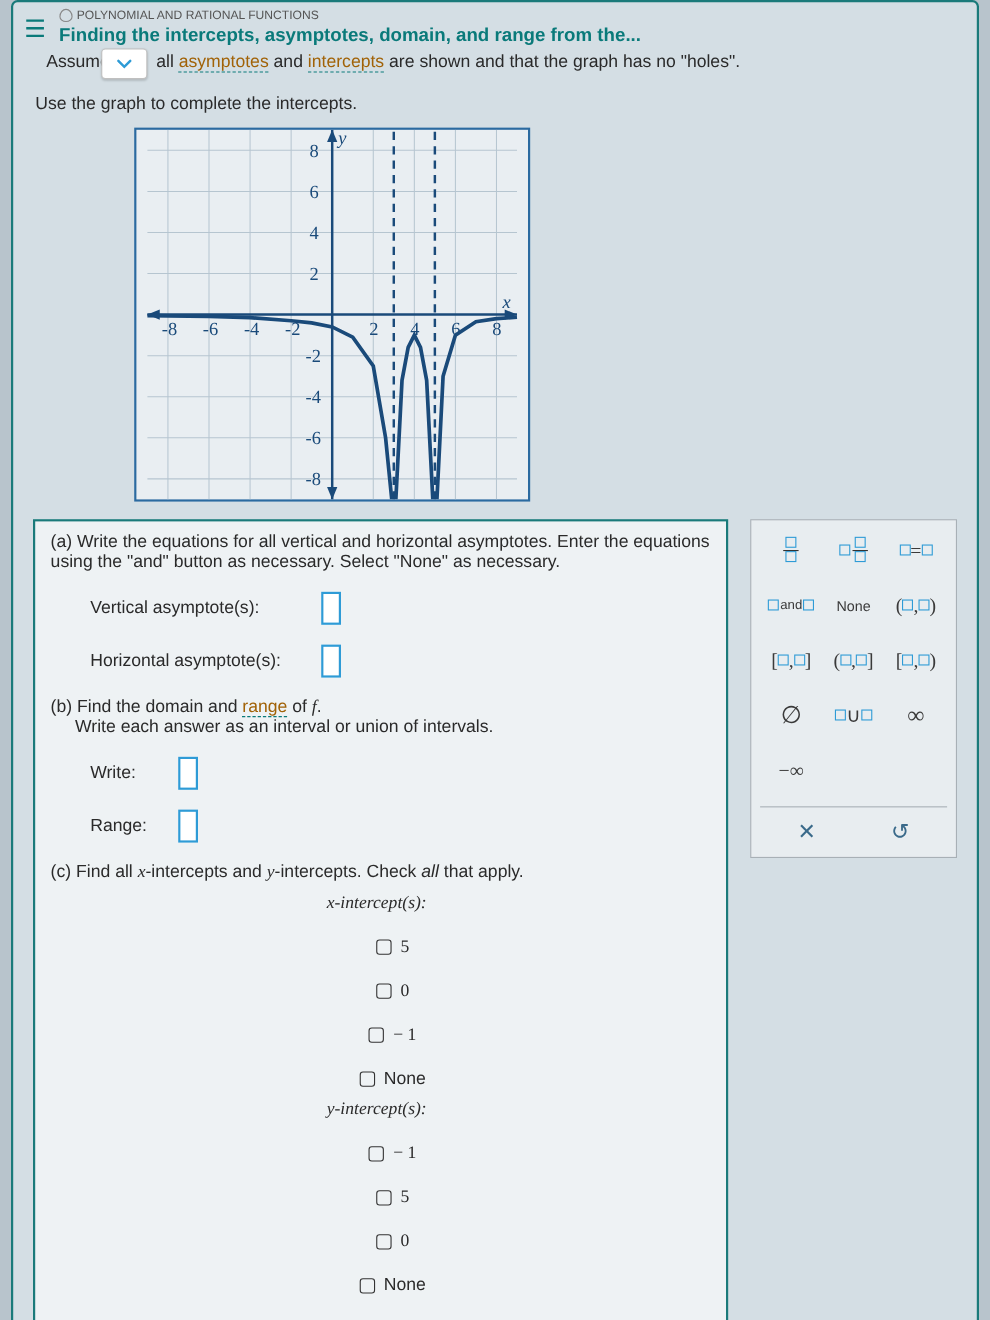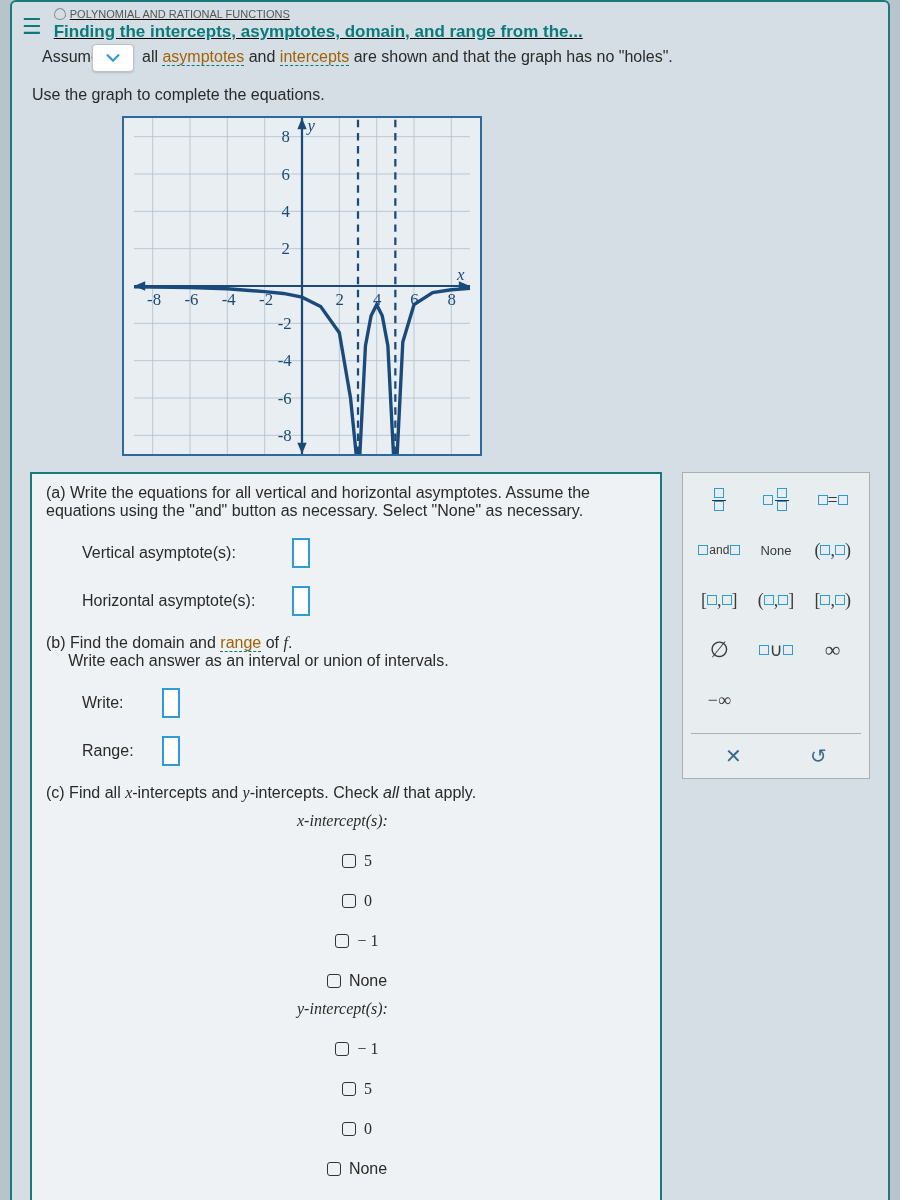--- a/index.html
+++ b/index.html
@@ -24,21 +24,21 @@
     align-items: flex-start;
     padding: 6px 10px 4px;
     gap: 12px;
   }
   .hamburger {
     font-size: 22px;
     color: #0a7a7a;
     cursor: pointer;
     padding-top: 6px;
   }
-  .topmeta { flex: 1; text-decoration: underline; }
+  .topmeta { flex: 1; }
   .crumb {
     font-size: 11px;
     color: #555;
     display: flex;
     align-items: center;
     gap: 4px;
   }
   .crumb .shield {
     width: 12px; height: 12px;
     border: 1px solid #888;
@@ -234,21 +234,21 @@
     <span class="chevbox">
       <svg viewBox="0 0 20 20">
           <path d="M4 7l6 6 6-6" fill="none" stroke="#2e9bd6" stroke-width="2.5" stroke-linecap="round"></path>
         </svg>
     </span>
     <span style="margin-left:40px">
       <span>all </span><span class="underdot">asymptotes</span><span> and </span><span class="underdot">intercepts</span><span> are shown and that the graph has no "holes".</span>
     </span>
   </div>
 
-  <div class="sub">Use the graph to complete the equations.</div>
+  <div class="sub">Use the graph to complete the intercepts.</div>
 
   <div class="graph">
     <svg viewBox="-9 -9 18 18" preserveAspectRatio="xMidYMid meet">
       <g transform="scale(1,-1)">
 
         <g stroke="#b6c5d0" stroke-width="0.05">
           <line x1="-9" y1="-8" x2="9" y2="-8"></line>
             <line x1="-9" y1="-6" x2="9" y2="-6"></line>
             <line x1="-9" y1="-4" x2="9" y2="-4"></line>
             <line x1="-9" y1="-2" x2="9" y2="-2"></line>
@@ -303,21 +303,21 @@
         <text x="8.3" y="-0.3" font-style="italic">x</text>
         <text x="0.3" y="-8.3" font-style="italic">y</text>
       </g>
     </svg>
   </div>
 
   <div class="mainrow">
     <div class="qbox">
 
       <div class="sec">
-        <span class="seclabel">(a) Write the equations for all vertical and horizontal asymptotes. Assume the equations using the "and" button as necessary. Select "None" as necessary.</span>
+        <span class="seclabel">(a) Write the equations for all vertical and horizontal asymptotes. Enter the equations using the "and" button as necessary. Select "None" as necessary.</span>
         <div class="fieldrow">
           <span class="lbl">Vertical asymptote(s):</span>
           <span class="ansbox"></span>
         </div>
         <div class="fieldrow">
           <span class="lbl">Horizontal asymptote(s):</span>
           <span class="ansbox"></span>
         </div>
       </div>
 

